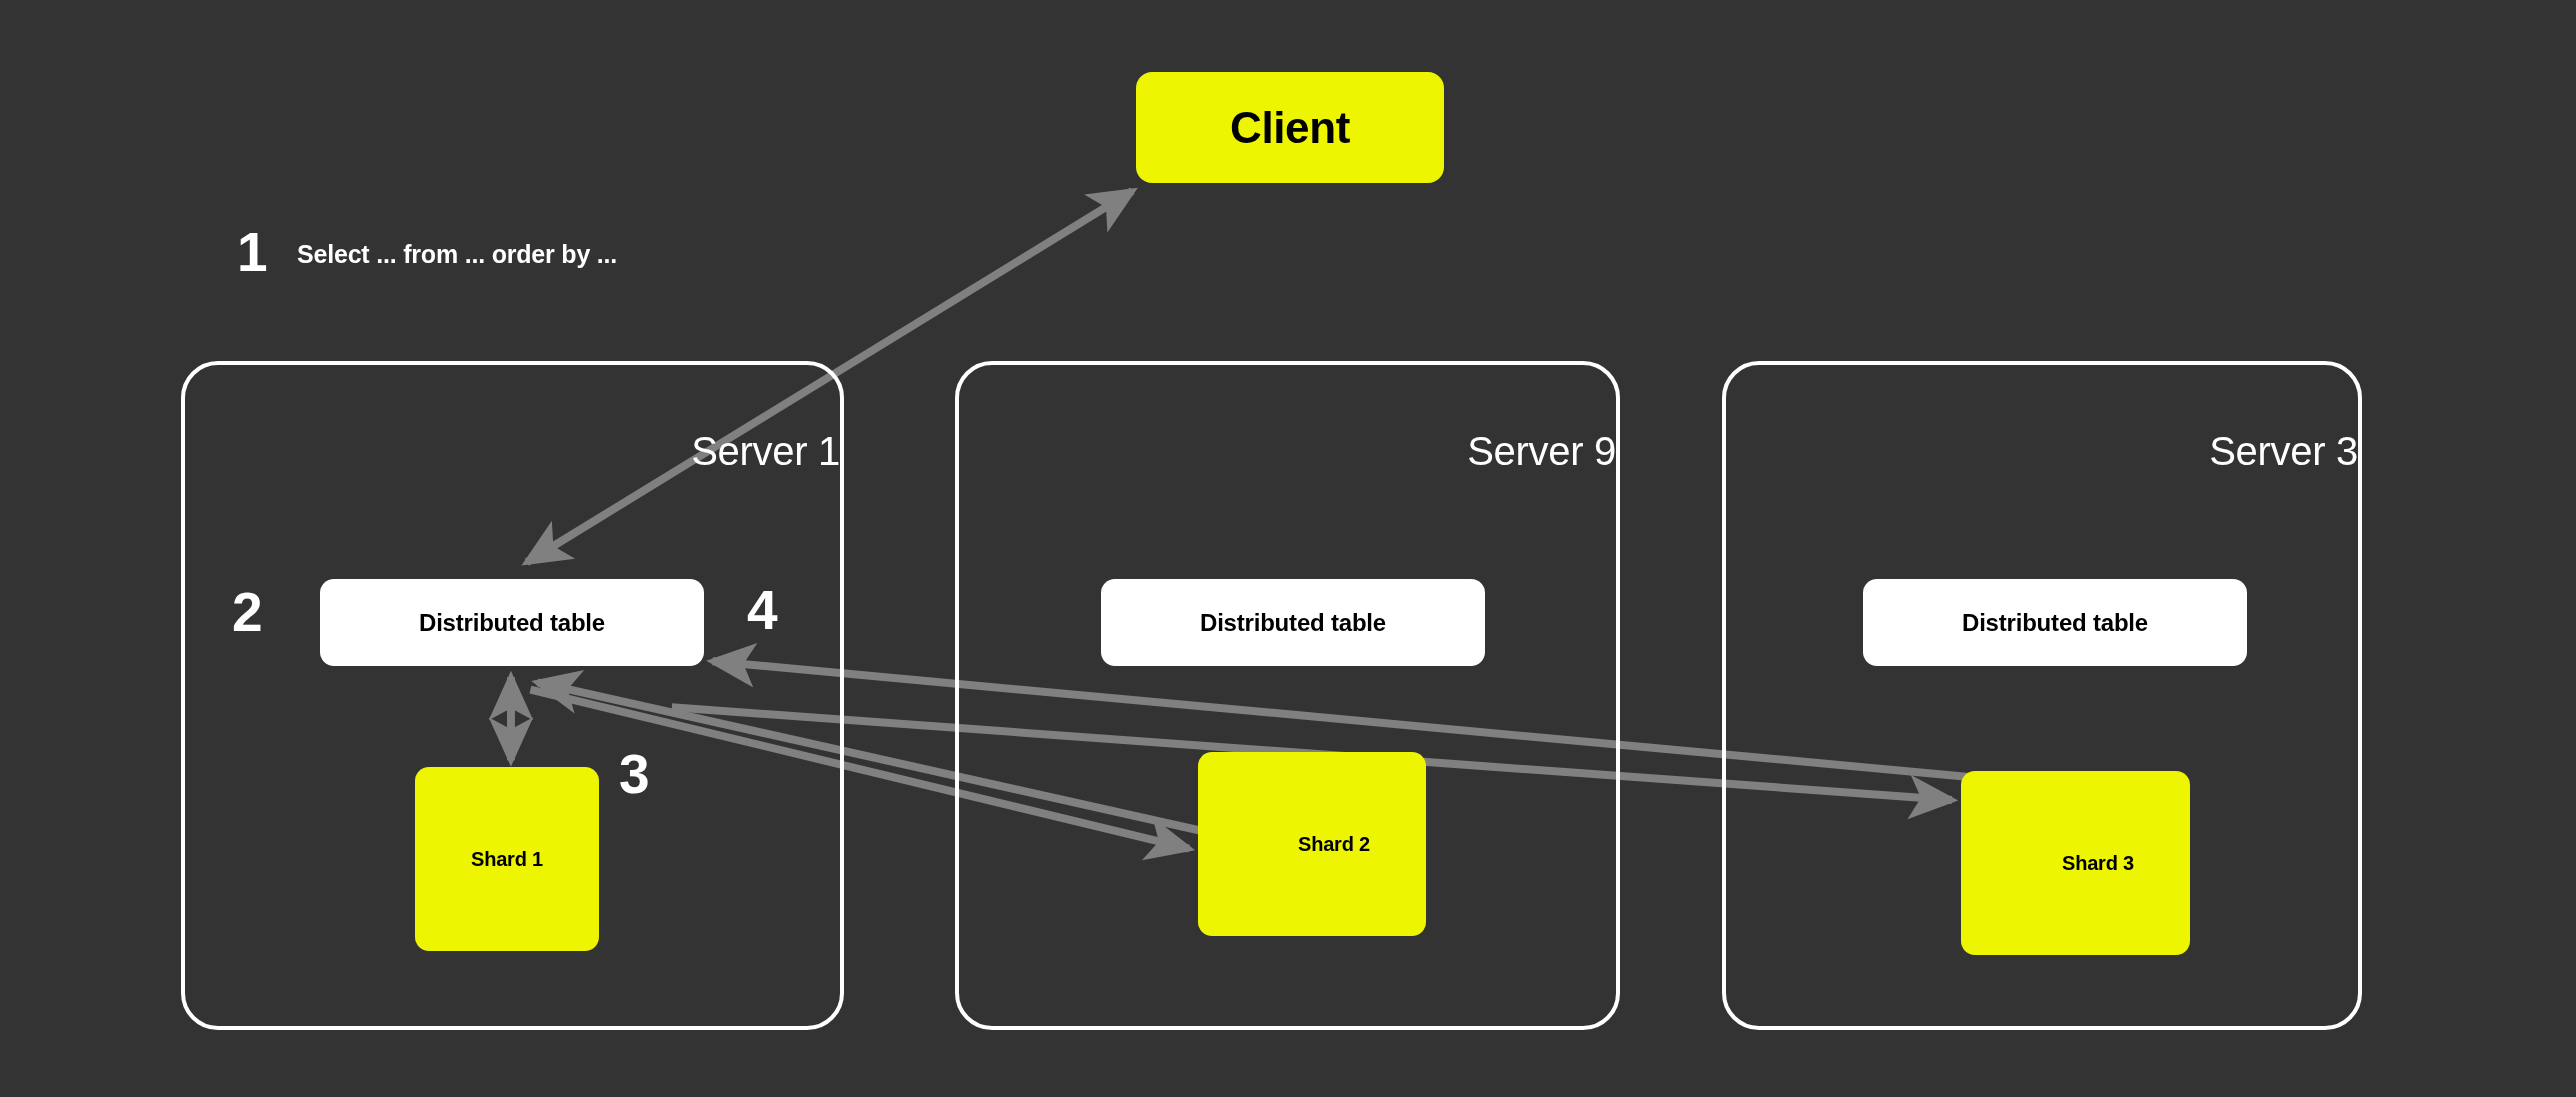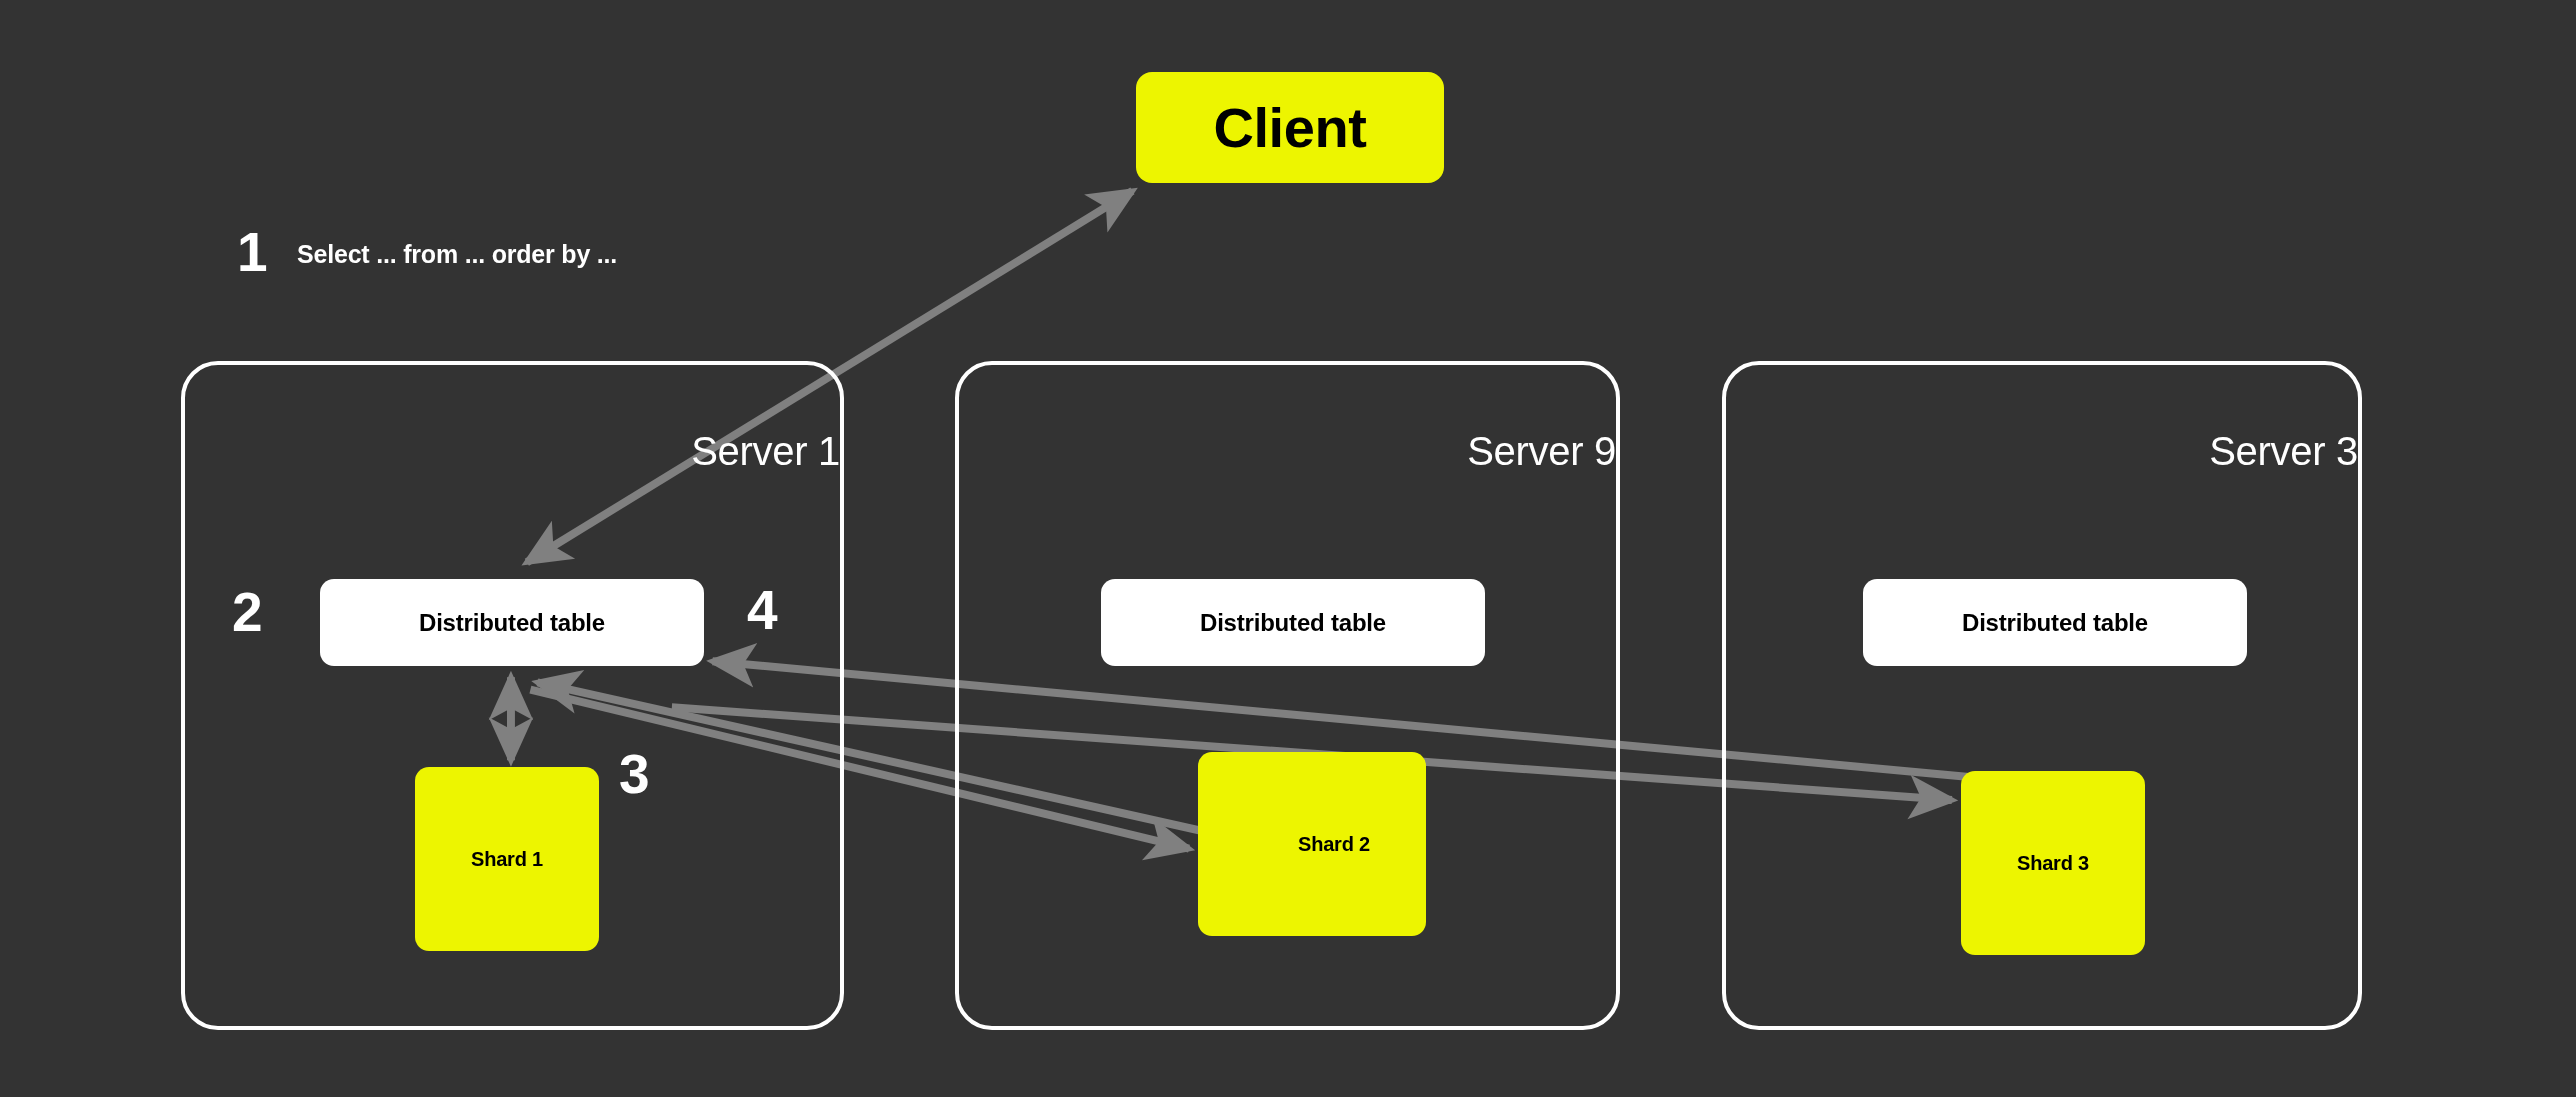--- a/index.html
+++ b/index.html
@@ -30,21 +30,21 @@
     left: 1136px;
     top: 72px;
     width: 308px;
     height: 111px;
     background: #EDF500;
     border-radius: 16px;
     display: flex;
     align-items: center;
     justify-content: center;
     color: #000000;
-    font-size: 56px;
+    font-size: 44px;
     font-weight: 600;
     letter-spacing: -0.4px;
   }
 
   
   .step-num {
     position: absolute;
     color: #FFFFFF;
     font-weight: 700;
     line-height: 1;
@@ -119,21 +119,21 @@
     display: flex;
     align-items: center;
     justify-content: center;
     color: #000000;
     font-size: 20px;
     font-weight: 700;
     letter-spacing: -0.2px;
   }
   .shard-1 { left: 415px; top: 767px; }
   .shard-2 { left: 1198px; top: 752px; padding-left: 44px; }
-  .shard-3 { left: 1961px; top: 771px; }
+  .shard-3 { left: 1961px; top: 771px; padding-left: 45px; }
 </style>
 </head>
 <body>
 
 <div id="canvas">
 
   <svg id="arrow-layer" viewBox="0 0 2914 1242" width="2576" height="1098" xmlns="http://www.w3.org/2000/svg">
     <defs>
       <marker id="ah" markerWidth="7" markerHeight="7" refX="5.4" refY="3" orient="auto" markerUnits="strokeWidth">
         <path d="M0,0.2 L6.2,3 L0,5.8 L1.5,3 Z" fill="#808080"></path>

